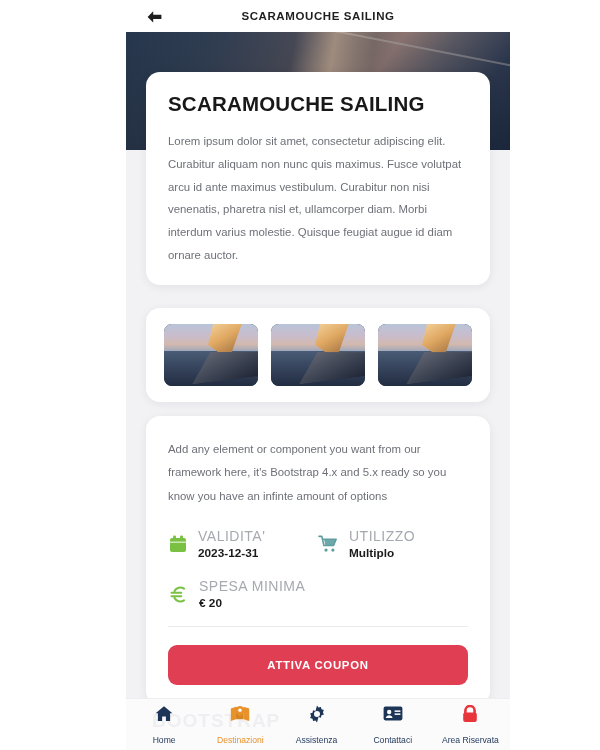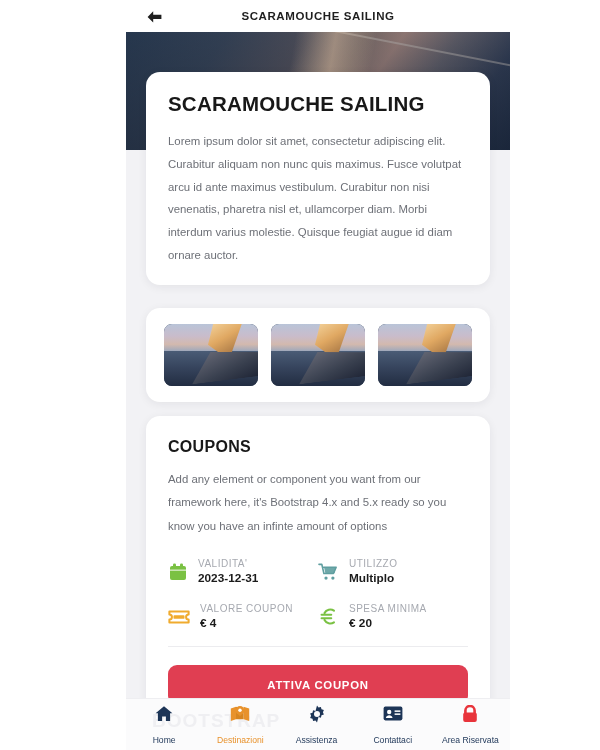--- a/index.html
+++ b/index.html
@@ -178,21 +178,21 @@
     display: grid;
     grid-template-columns: 1fr 1fr;
     row-gap: 18px;
     margin-bottom: 16px;
   }
   .stat {
     display: flex; align-items: center; gap: 10px;
   }
   .stat-text { display: flex; flex-direction: column; gap: 2px; }
   .stat-label {
-    font-size: 10px;
+    font-size: 14px;
     letter-spacing: .5px;
     color: #a6a9b0;
     text-transform: uppercase;
   }
   .stat-value {
     font-size: 11.8px;
     font-weight: bold;
     color: #1b1b1b;
   }
   .divider {
@@ -296,21 +296,20 @@
       <div class="thumb">
         <div class="sky"></div>
         <div class="sea"></div>
         <div class="glow"></div>
         <div class="sail"></div>
         <div class="hull"></div>
       </div>
     </div>
 
     <div class="card" id="coupon-card">
-      <div class="section-title">COUPONS</div>
       <div class="coupon-desc">Add any element or component you want from our framework here, it's Bootstrap 4.x and 5.x ready so you know you have an infinte amount of options</div>
 
       <div class="stat-grid">
 
         <div class="stat">
           <svg width="20" height="20" viewBox="0 0 20 20">
             <rect x="2" y="4" width="16" height="14" rx="2" fill="#7ac143"></rect>
             <rect x="5" y="1.6" width="3" height="4" rx="1.3" fill="#7ac143"></rect>
             <rect x="12" y="1.6" width="3" height="4" rx="1.3" fill="#7ac143"></rect>
             <rect x="2" y="7.6" width="16" height="1.1" fill="#ffffff" opacity=".85"></rect>
@@ -327,30 +326,20 @@
             <path d="M6.3 5h12.4l-1.4 6H7.6z" fill="#5f9ea0" opacity=".9"></path>
             <circle cx="8.4" cy="16.4" r="1.7" fill="#5f9ea0"></circle>
             <circle cx="15.6" cy="16.4" r="1.7" fill="#5f9ea0"></circle>
           </svg>
           <span class="stat-text">
             <span class="stat-label">UTILIZZO</span>
             <span class="stat-value">Multiplo</span>
           </span>
         </div>
 
-        <div class="stat">
-          <svg width="22" height="16" viewBox="0 0 24 16">
-            <path d="M1.5 2h21v3.2a2.8 2.8 0 0 0 0 5.6V14h-21v-3.2a2.8 2.8 0 0 0 0-5.6z" fill="none" stroke="#f0ab2e" stroke-width="2.2" stroke-linejoin="round"></path>
-            <rect x="6" y="6" width="12" height="4" rx="1" fill="#f0ab2e"></rect>
-          </svg>
-          <span class="stat-text">
-            <span class="stat-label">VALORE COUPON</span>
-            <span class="stat-value">€ 4</span>
-          </span>
-        </div>
 
         <div class="stat">
           <svg width="21" height="21" viewBox="0 0 20 20">
             <path d="M15.2 4.4a6.2 6.2 0 0 0-9 2.2M15.2 15.6a6.2 6.2 0 0 1-9-2.2M3.4 8.3h9.2M3.4 11.7h9.2" fill="none" stroke="#7ac143" stroke-width="2" stroke-linecap="round"></path>
           </svg>
           <span class="stat-text">
             <span class="stat-label">SPESA MINIMA</span>
             <span class="stat-value">€ 20</span>
           </span>
         </div>

